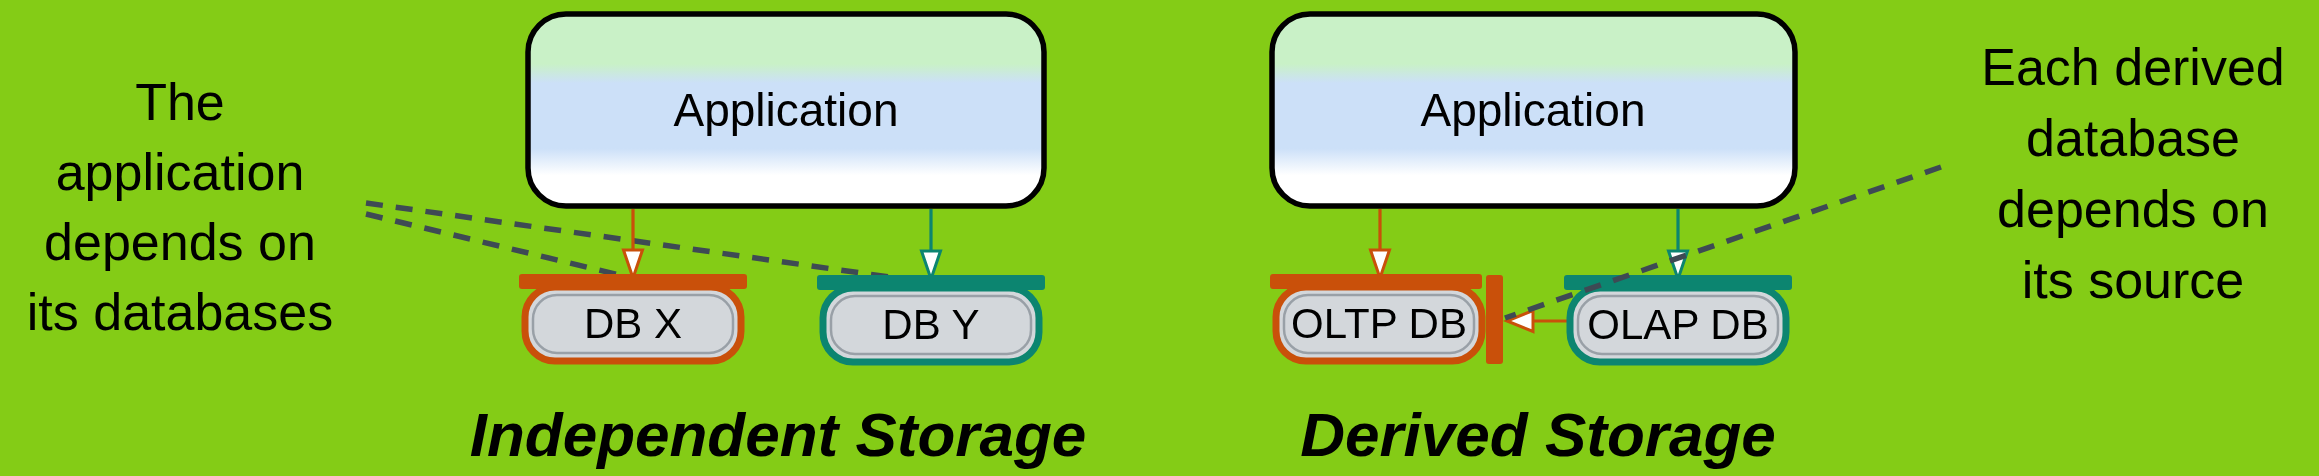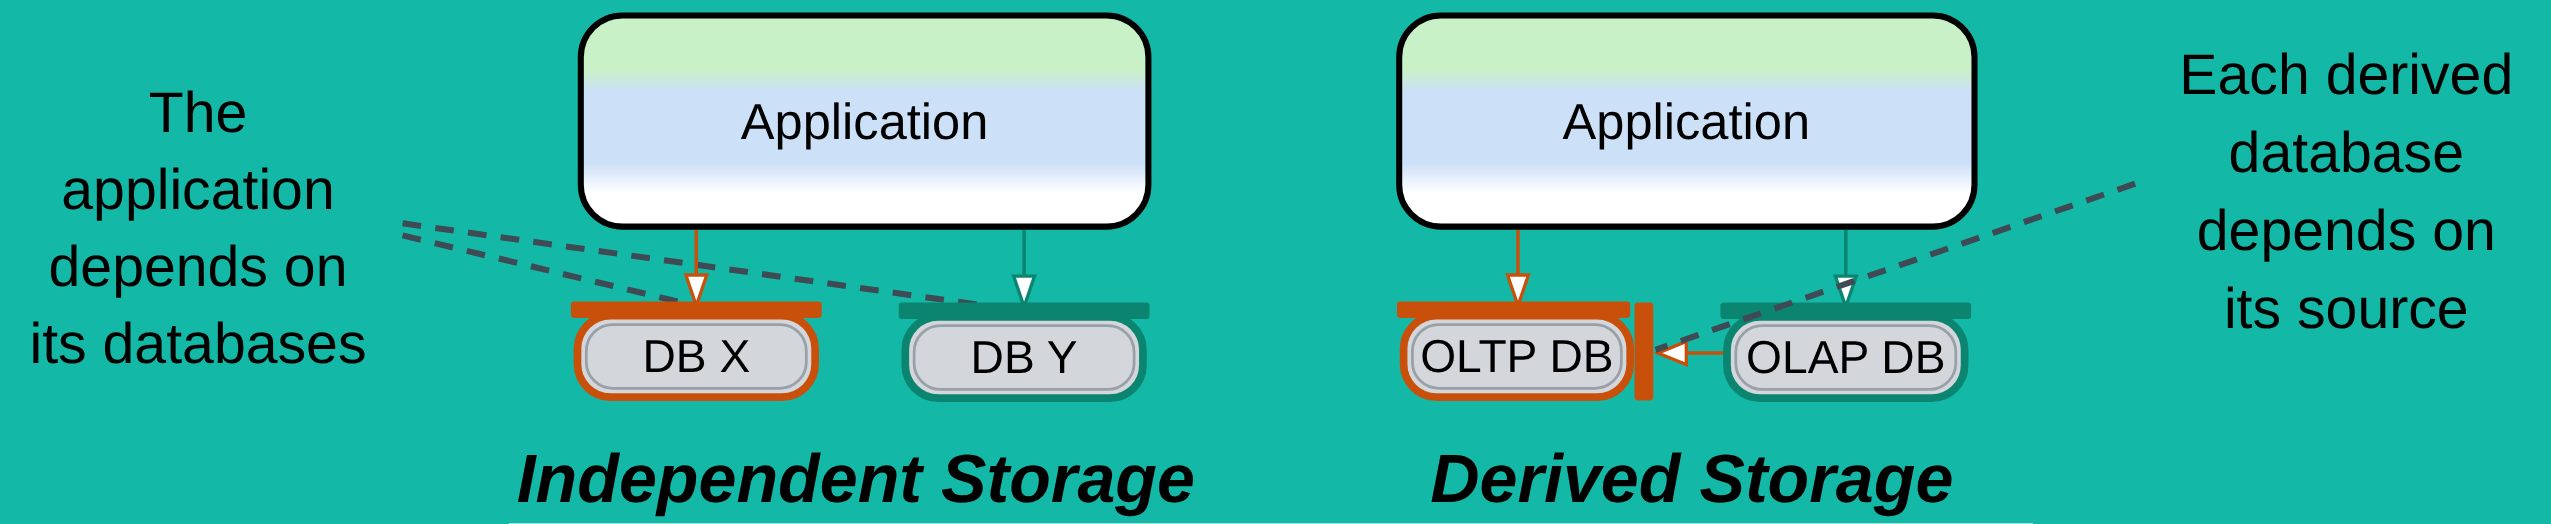--- a/index.html
+++ b/index.html
@@ -1,20 +1,20 @@
 <!DOCTYPE html>
 <html><head>
 <meta charset="utf-8">
 <style>
   html, body { margin: 0; padding: 0; background: #ffffff; }
   .canvas {
     position: relative;
     width: 2319px;
     height: 476px;
-    background: #14b8a6;
+    background: #84cc16;
     overflow: hidden;
   }
   svg { display: block; }
   svg text {
     font-family: "Liberation Sans", sans-serif;
     fill: #000000;
   }
   .note-line  { font-size: 52px; text-anchor: middle; }
   .app-label  { font-size: 46px; text-anchor: middle; }
   .db-label   { font-size: 42px; text-anchor: middle; }

